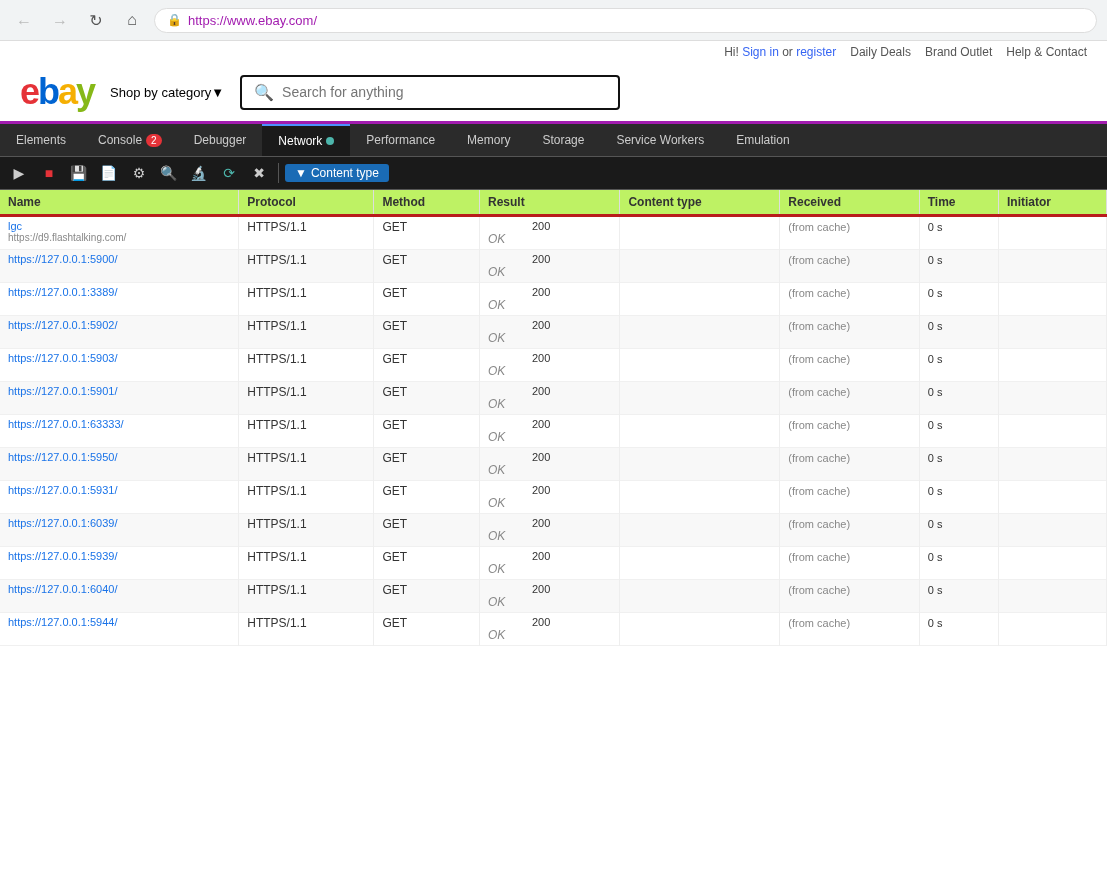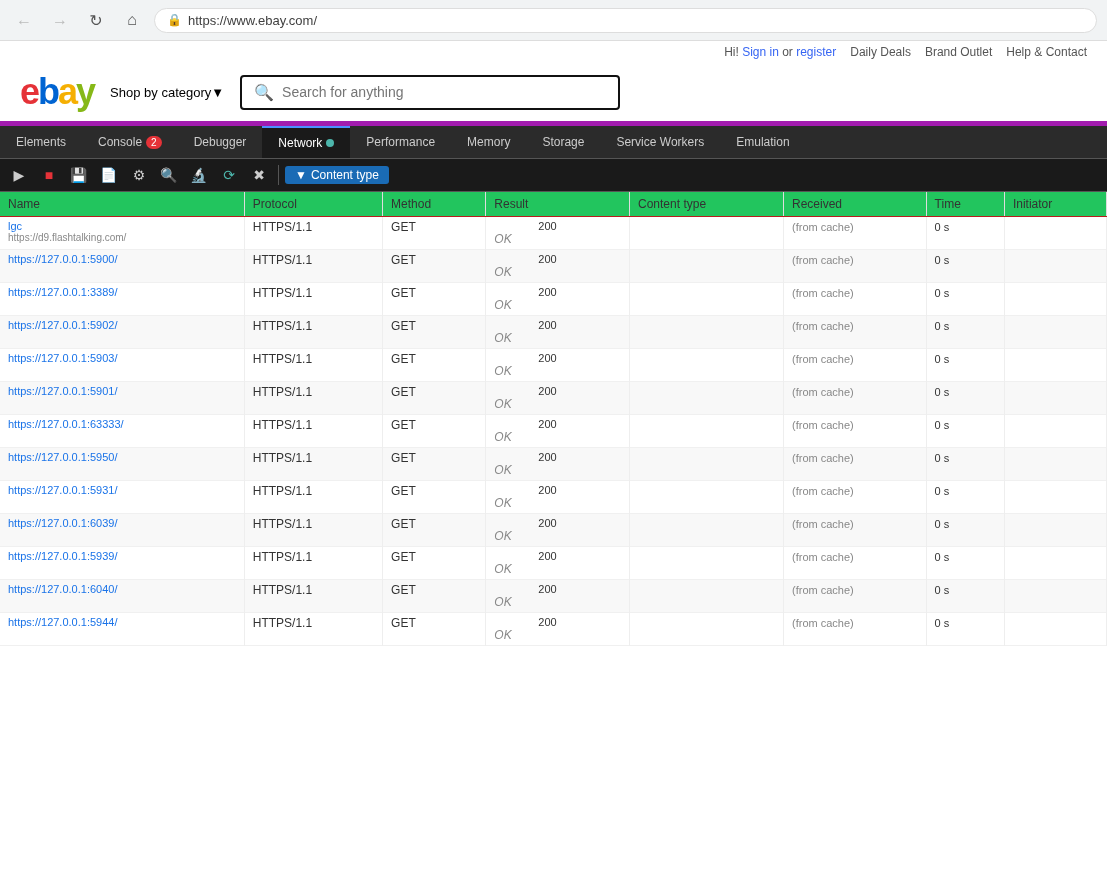--- a/index.html
+++ b/index.html
@@ -35,28 +35,28 @@
       border: 1px solid #ddd;
       border-radius: 20px;
       padding: 4px 12px;
       gap: 6px;
     }
     .address-bar input {
       flex: 1;
       border: none;
       outline: none;
       font-size: 13px;
-      color: #404040;
+      color: #a21caf;
     }
     .lock-icon { color: #666; font-size: 12px; }
 
     
     .ebay-header {
       background: #fff;
-      border-bottom: 5px solid #a21caf;
+      border-bottom: 3px solid #a21caf;
     }
     .ebay-top-bar {
       display: flex;
       justify-content: flex-end;
       align-items: center;
       padding: 4px 20px;
       gap: 14px;
       font-size: 12px;
       color: #555;
     }
@@ -184,26 +184,26 @@
       background: #fff;
       overflow: auto;
       height: calc(878px - 280px);
     }
     .network-table {
       width: 100%;
       border-collapse: collapse;
       font-size: 12px;
     }
     .network-table thead th {
-      background: #22c55e;
-      border-bottom: 1px solid #b91c1c;
+      background: #bef264;
+      border-bottom: 3px solid #b91c1c;
       border-right: 1px solid #ddd;
       padding: 5px 8px;
       text-align: left;
-      font-weight: normal;
+      font-weight: bold;
       color: #333;
       position: sticky;
       top: 0;
     }
     .network-table tbody tr {
       border-bottom: 1px solid #f0f0f0;
     }
     .network-table tbody tr:nth-child(even) {
       background: #f8f8f8;
     }

